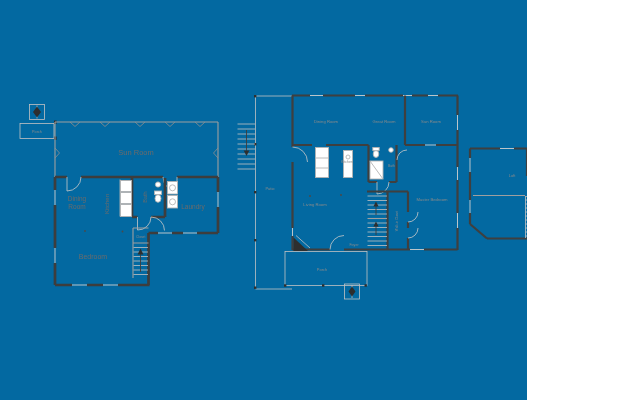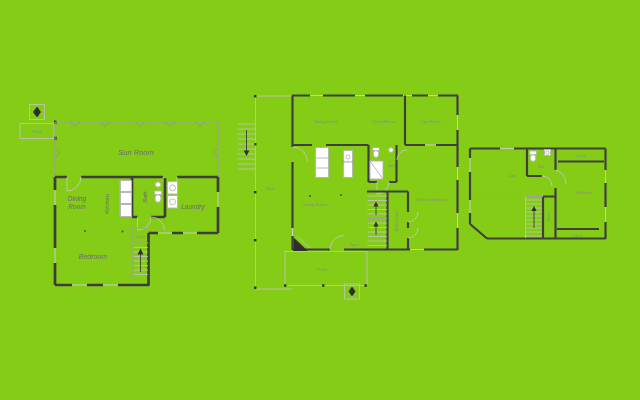--- a/index.html
+++ b/index.html
@@ -1,16 +1,16 @@
 <!DOCTYPE html>
 <html><head>
 <meta charset="utf-8">
 <style>
   html,body{margin:0;padding:0;background:#ffffff;}
-  #stage{position:relative;width:640px;height:400px;background:#84cc16;overflow:hidden;font-style:italic;}
+  #stage{position:relative;width:527px;height:400px;background:#0369a1;overflow:hidden;}
   svg{position:absolute;left:0;top:0;}
   
   .w1{stroke:#3d3d3d;stroke-width:2.7;fill:none;stroke-linecap:butt;}
   .w2{stroke:#3f3f3f;stroke-width:2.2;fill:none;stroke-linecap:butt;}
   .med{stroke:#9f9f9f;stroke-width:1.1;fill:none;}
   .thin{stroke:#c3c3c3;stroke-width:0.8;fill:none;}
   .glz{stroke:#cfcfcf;stroke-width:0.9;fill:none;}
   .fix{stroke:#b3b3b3;stroke-width:0.9;fill:#ffffff;}
   .arc{stroke:#c9c9c9;stroke-width:0.8;fill:none;}
   .chev{stroke:#8f8f8f;stroke-width:0.8;fill:none;}

